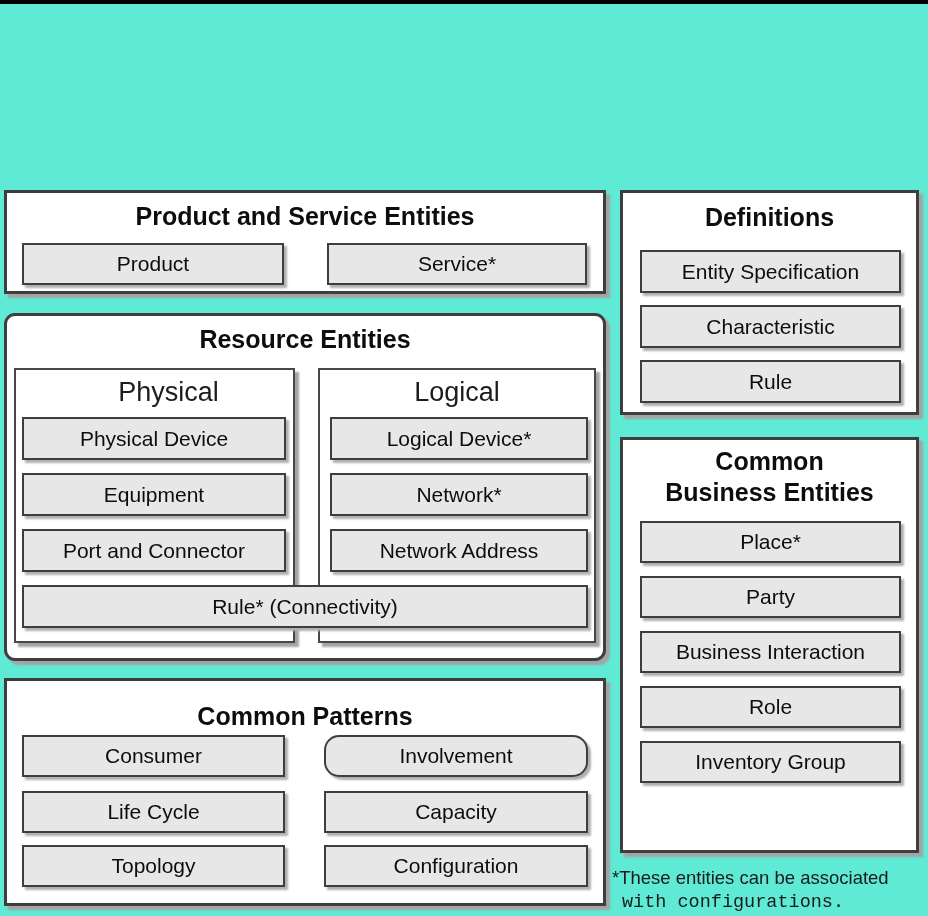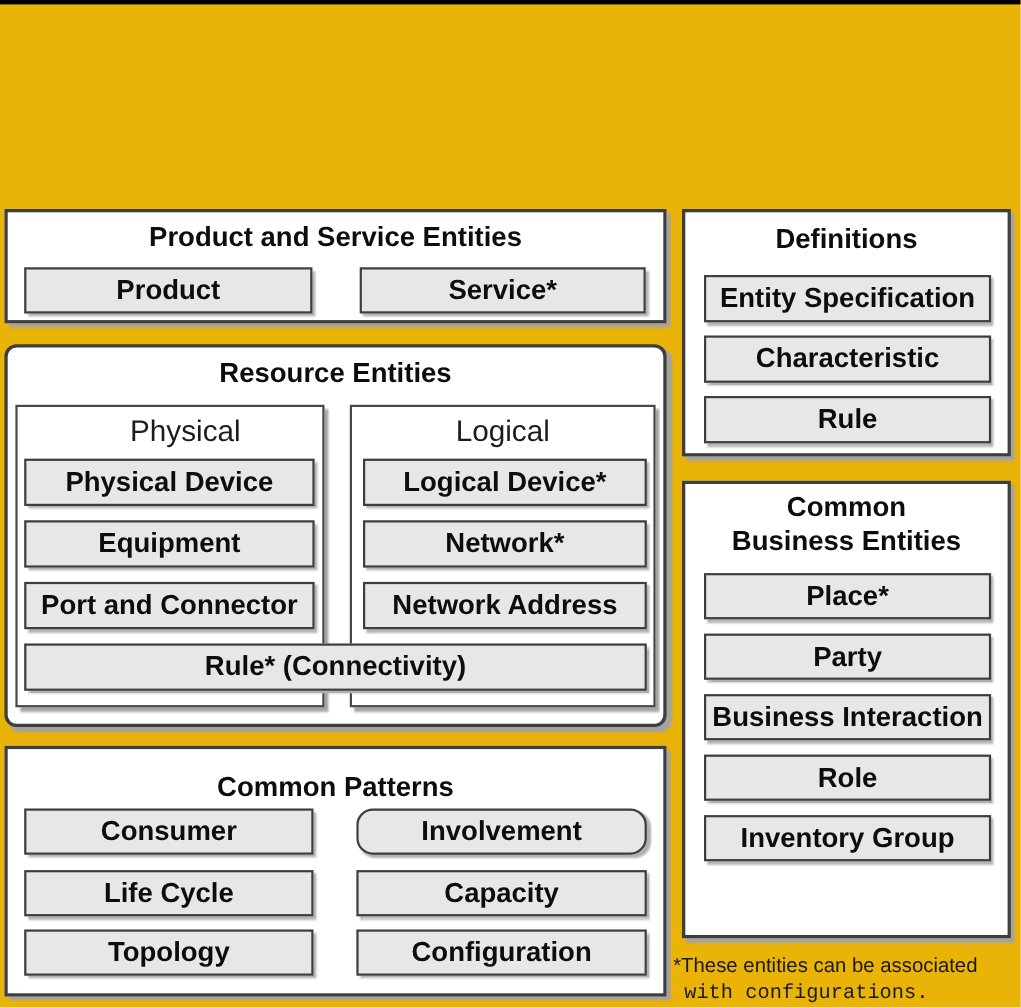--- a/index.html
+++ b/index.html
@@ -1,19 +1,19 @@
 <!DOCTYPE html>
 <html><head>
 <meta charset="utf-8">
 <style>
   html, body { margin: 0; padding: 0; background: #ffffff; }
   .canvas {
     position: relative;
     width: 928px; height: 916px;
-    background: #eab308;
+    background: #5eead4;
     font-family: "Liberation Sans", sans-serif;
     color: #111111;
     overflow: hidden;
   }
   .top-rule {
     position: absolute; left: 0; top: 0;
     width: 928px; height: 4px; background: #000000;
   }
   .group {
     position: absolute;
@@ -50,22 +50,22 @@
   }
   .item {
     position: absolute;
     background: #e7e7e7;
     border: 2px solid #3e3e3e;
     box-shadow: 3px 3px 2px #b0b0b0;
     box-sizing: border-box;
     display: flex;
     align-items: center;
     justify-content: center;
-    font-weight: bold;
-    font-size: 25px;
+    font-weight: normal;
+    font-size: 21px;
     color: #0d0d0d;
     white-space: nowrap;
   }
   .pipe-item { z-index: 5; }
   .pad8  { padding-top: 8px; }
   .pad9  { padding-top: 9px; }
   .pad10 { padding-top: 20px; }
   .footnote {
     position: absolute;
     left: 612px; top: 865px;

